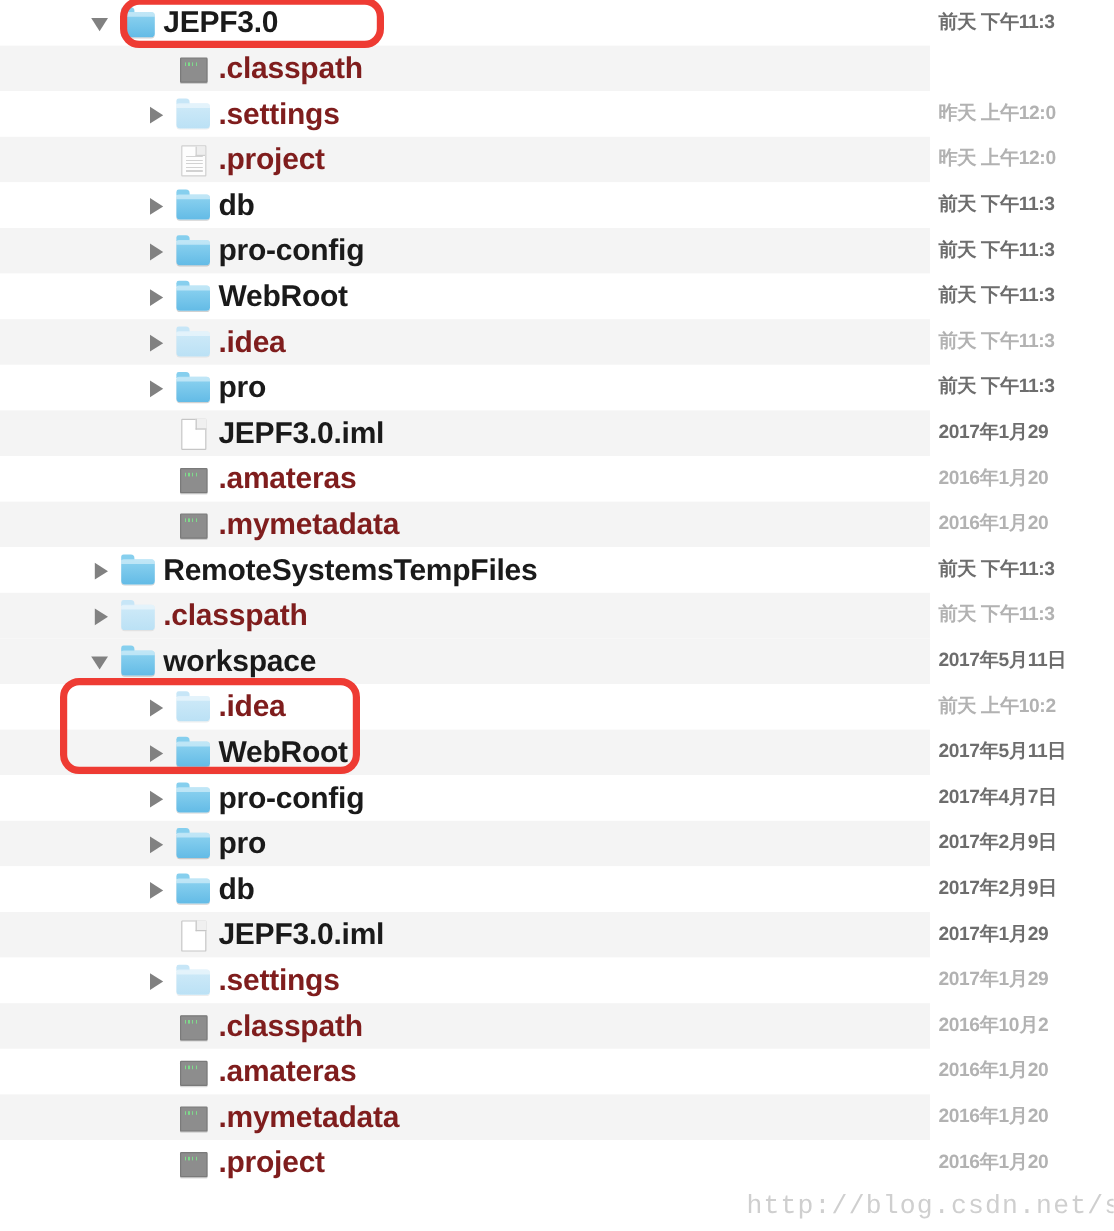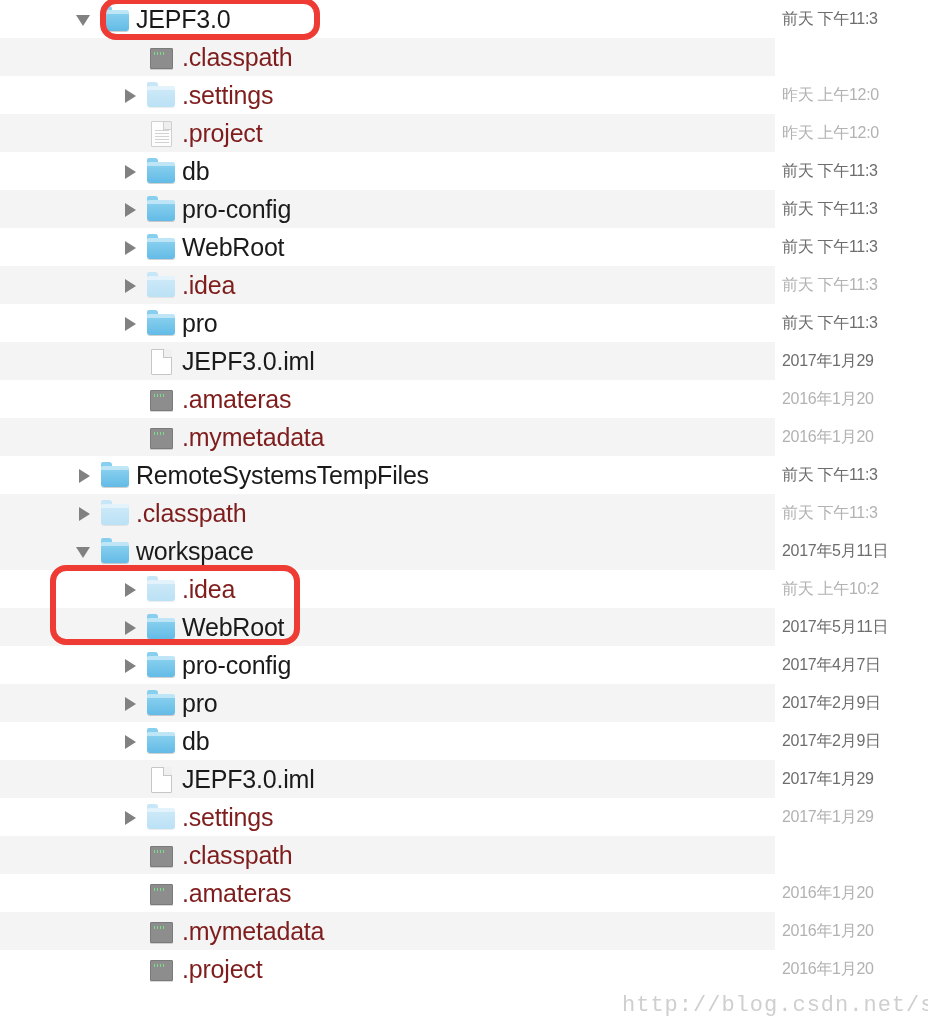--- a/index.html
+++ b/index.html
@@ -20,20 +20,21 @@
     overflow: hidden;
   }
 
   .row {
     position: relative;
     height: 38px;
     width: 775px;
     display: flex;
     align-items: center;
     background: #ffffff;
+    font-weight: bold;
   }
   .row.stripe { background: #f4f4f4; }
 
   .name-cell {
     display: flex;
     align-items: center;
     flex: 0 0 auto;
     height: 38px;
     min-width: 0;
   }
@@ -465,20 +466,21 @@
       <span class="date">2017年1月29</span>
     </div>
     <div class="row stripe dim">
       <div class="name-cell" style="margin-left: 118px;">
         <span class="twisty none"></span>
         <span class="icon">
           <span class="ic-generic"></span>
         </span>
         <span class="label">.classpath</span>
       </div>
+      <span class="date">2016年10月2</span>
     </div>
     <div class="row dim">
       <div class="name-cell" style="margin-left: 118px;">
         <span class="twisty none"></span>
         <span class="icon">
           <span class="ic-generic"></span>
         </span>
         <span class="label">.amateras</span>
       </div>
       <span class="date">2016年1月20</span>

